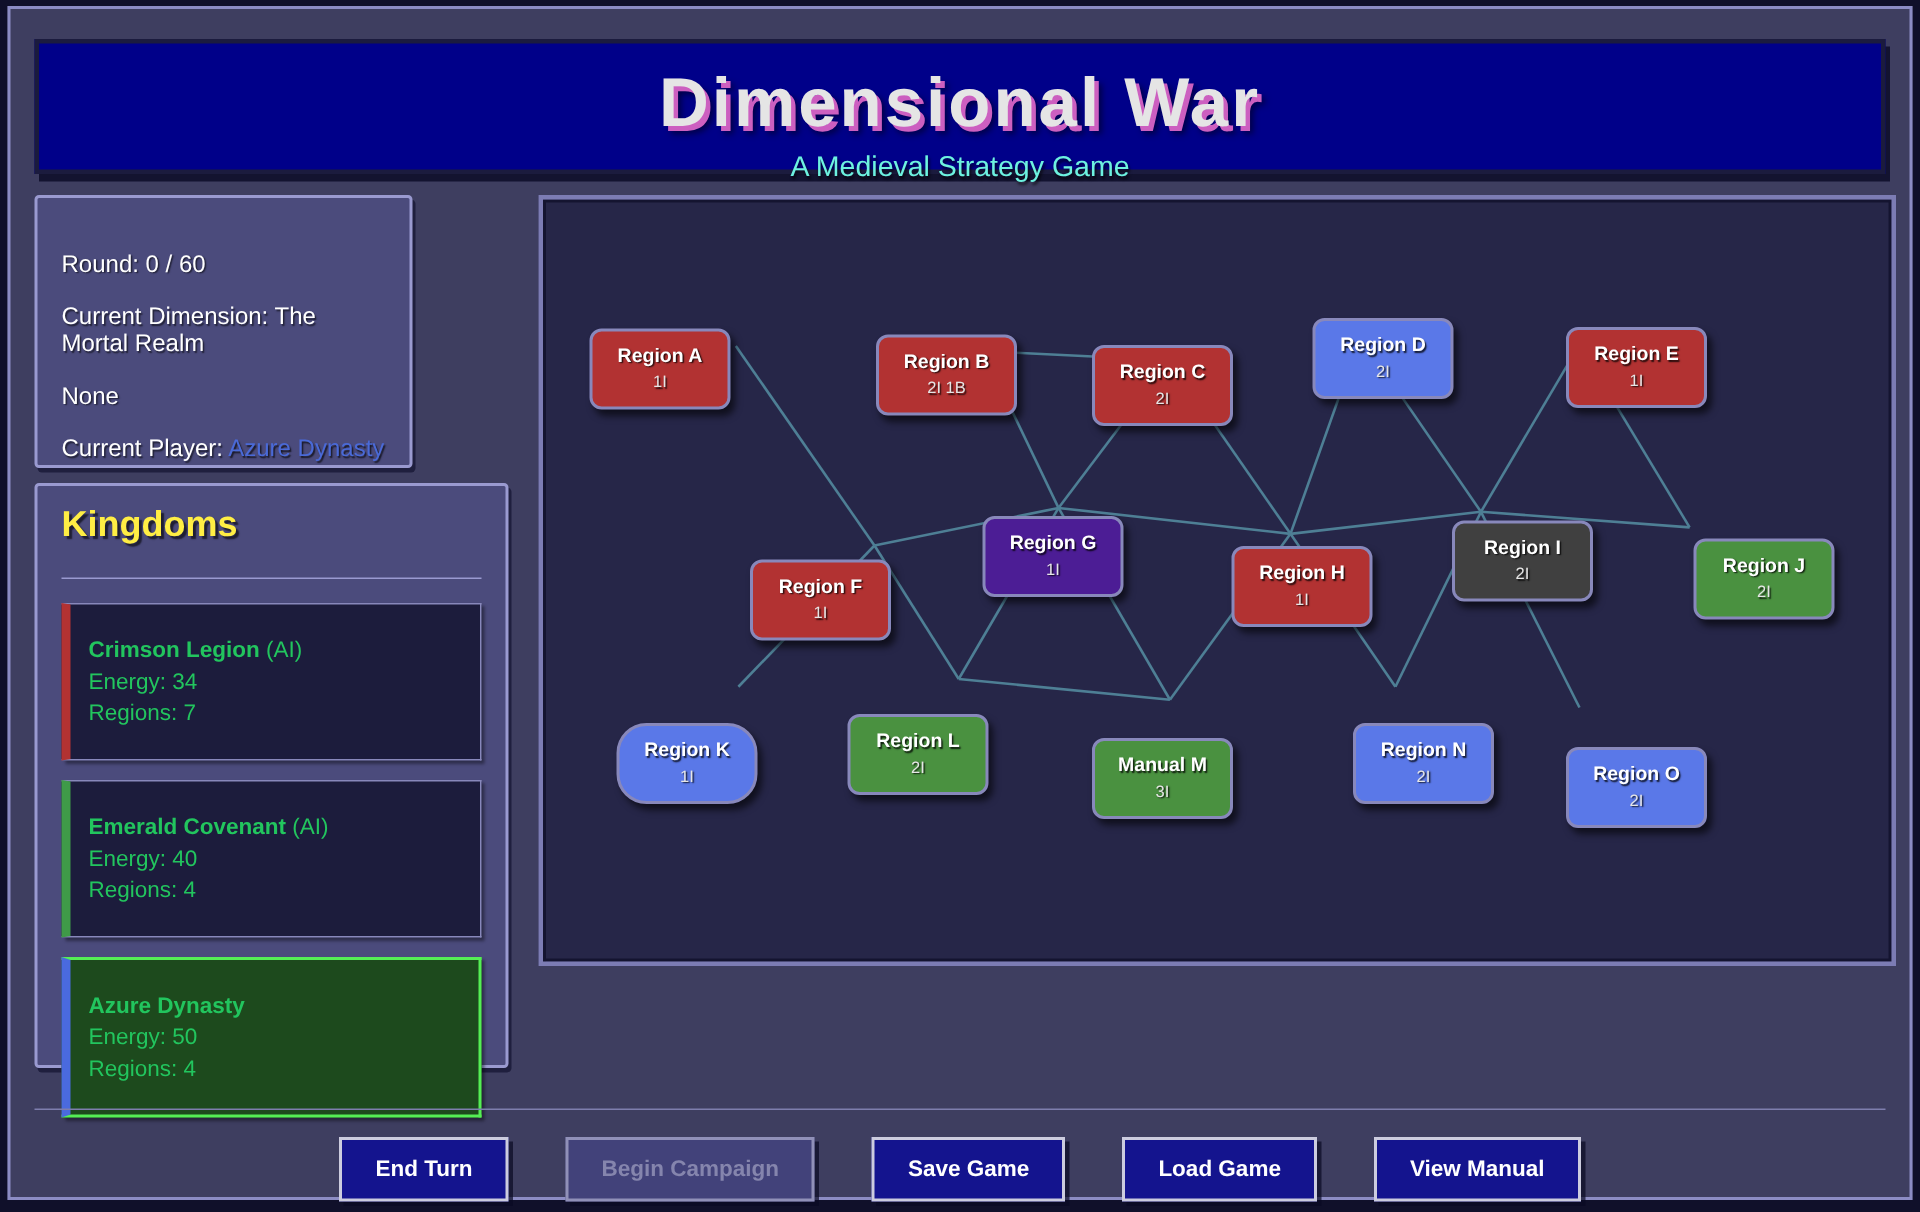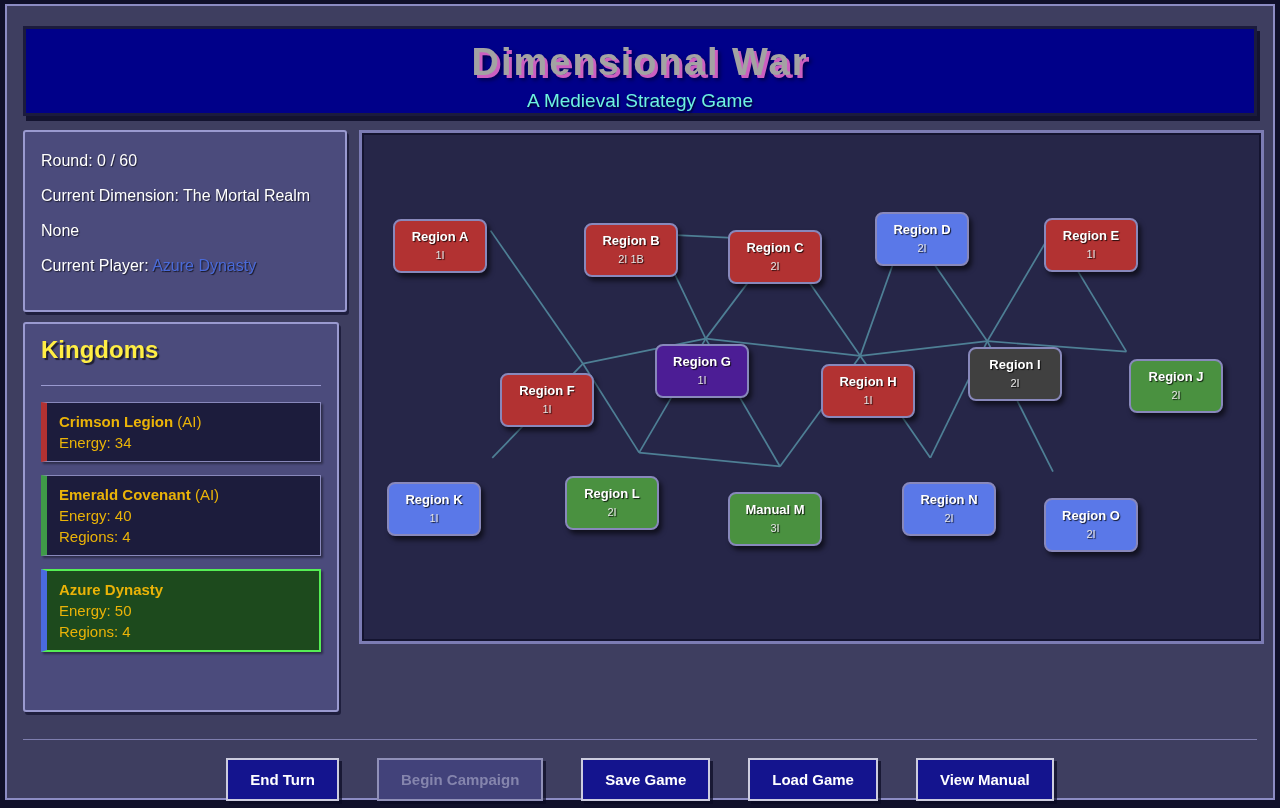--- a/index.html
+++ b/index.html
@@ -18,38 +18,38 @@
   
   .header {
     position:absolute; left:16px; right:16px; top:20px; height:90px;
     background:#000089;
     border:3px solid #1b1b3e;
     box-shadow:3px 5px 0 rgba(12,12,40,0.85);
     text-align:center;
   }
   .title {
     margin-top:12px;
-    font-size:38px; font-weight:bold; letter-spacing:2px;
-    color:#a3a3a3;
+    font-size:46px; font-weight:bold; letter-spacing:2px;
+    color:#e5e5e5;
     text-shadow:3px 3px 0 #cc5fc0, 5px 5px 4px rgba(0,0,0,0.5);
   }
   .subtitle {
     margin-top:6px;
     font-size:19px;
     color:#6df2e0;
     text-shadow:1px 2px 2px rgba(0,0,0,0.7);
   }
   
   .status-panel {
-    position:absolute; left:16px; top:124px; width:324px; height:182px;
+    position:absolute; left:16px; top:124px; width:252px; height:182px;
     background:#4b4b7c;
     border:2px solid #9a9ad0;
     border-radius:3px;
     box-shadow:2px 3px 0 rgba(12,12,40,0.6);
-    padding:20px 16px;
+    padding:36px 16px;
     color:#ffffff; font-size:16px;
   }
   .status-panel .line { margin-bottom:17px; text-shadow:1px 1px 1px rgba(0,0,0,0.6); }
   .player-name { color:#4a6ad8; font-weight:normal; text-shadow:1px 1px 1px rgba(0,0,0,0.7); }
   .kingdoms-panel {
     position:absolute; left:16px; top:316px; width:316px; height:390px;
     background:#4b4b7c;
     border:2px solid #9a9ad0;
     border-radius:3px;
     box-shadow:2px 3px 0 rgba(12,12,40,0.6);
@@ -60,23 +60,23 @@
     text-shadow:2px 2px 1px rgba(0,0,0,0.6);
     padding-bottom:21px;
     border-bottom:1px solid #9a9ad0;
     margin-bottom:16px;
   }
   .kcard {
     background:#1c1c3c;
     border:1px solid #8888bb;
     border-left-width:6px;
     border-left-style:solid;
-    padding:8px 12px;
+    padding:20px 12px;
     margin-bottom:13px;
-    color:#eab308; font-size:15px; line-height:21px;
+    color:#22c55e; font-size:15px; line-height:21px;
     box-shadow:2px 2px 2px rgba(0,0,0,0.4);
   }
   .kcard.active {
     background:#1d4a1d;
     border:2px solid #55ee55;
     border-left-width:6px;
   }
   .kname { font-weight:bold; }
   
   .map-panel {
@@ -143,20 +143,21 @@
     <div class="line">None</div>
     <div class="line"><span>Current Player: </span><span class="player-name">Azure Dynasty</span></div>
   </div>
 
   <div class="kingdoms-panel">
     <div class="kingdoms-title">Kingdoms</div>
     <div>
         <div class="kcard" style="border-left-color: rgb(178, 50, 50);">
           <div><span class="kname">Crimson Legion</span><span class="ksuffix"> (AI)</span></div>
           <div>Energy: 34</div>
+          <div>Regions: 7</div>
         </div>
         <div class="kcard" style="border-left-color: rgb(63, 154, 72);">
           <div><span class="kname">Emerald Covenant</span><span class="ksuffix"> (AI)</span></div>
           <div>Energy: 40</div>
           <div>Regions: 4</div>
         </div>
         <div class="kcard active" style="border-left-color: rgb(74, 106, 222);">
           <div><span class="kname">Azure Dynasty</span><span class="ksuffix"></span></div>
           <div>Energy: 50</div>
           <div>Regions: 4</div>
@@ -222,21 +223,21 @@
         <div class="runits">1I</div>
       </div>
       <div class="region crimson" style="left: 653px; top: 241px; background: #404040;">
         <div class="rname">Region I</div>
         <div class="runits">2I</div>
       </div>
       <div class="region emerald" style="left: 814px; top: 253px; background: rgb(74, 145, 64);">
         <div class="rname">Region J</div>
         <div class="runits">2I</div>
       </div>
-      <div class="region azure" style="left: 72px; top: 376px; background: rgb(90, 120, 232);">
+      <div class="region azure" style="left: 96px; top: 376px; background: rgb(90, 120, 232); border-radius: 20px;">
         <div class="rname">Region K</div>
         <div class="runits">1I</div>
       </div>
       <div class="region emerald" style="left: 250px; top: 370px; background: rgb(74, 145, 64);">
         <div class="rname">Region L</div>
         <div class="runits">2I</div>
       </div>
       <div class="region emerald" style="left: 413px; top: 386px; background: rgb(74, 145, 64);">
         <div class="rname">Manual M</div>
         <div class="runits">3I</div>

